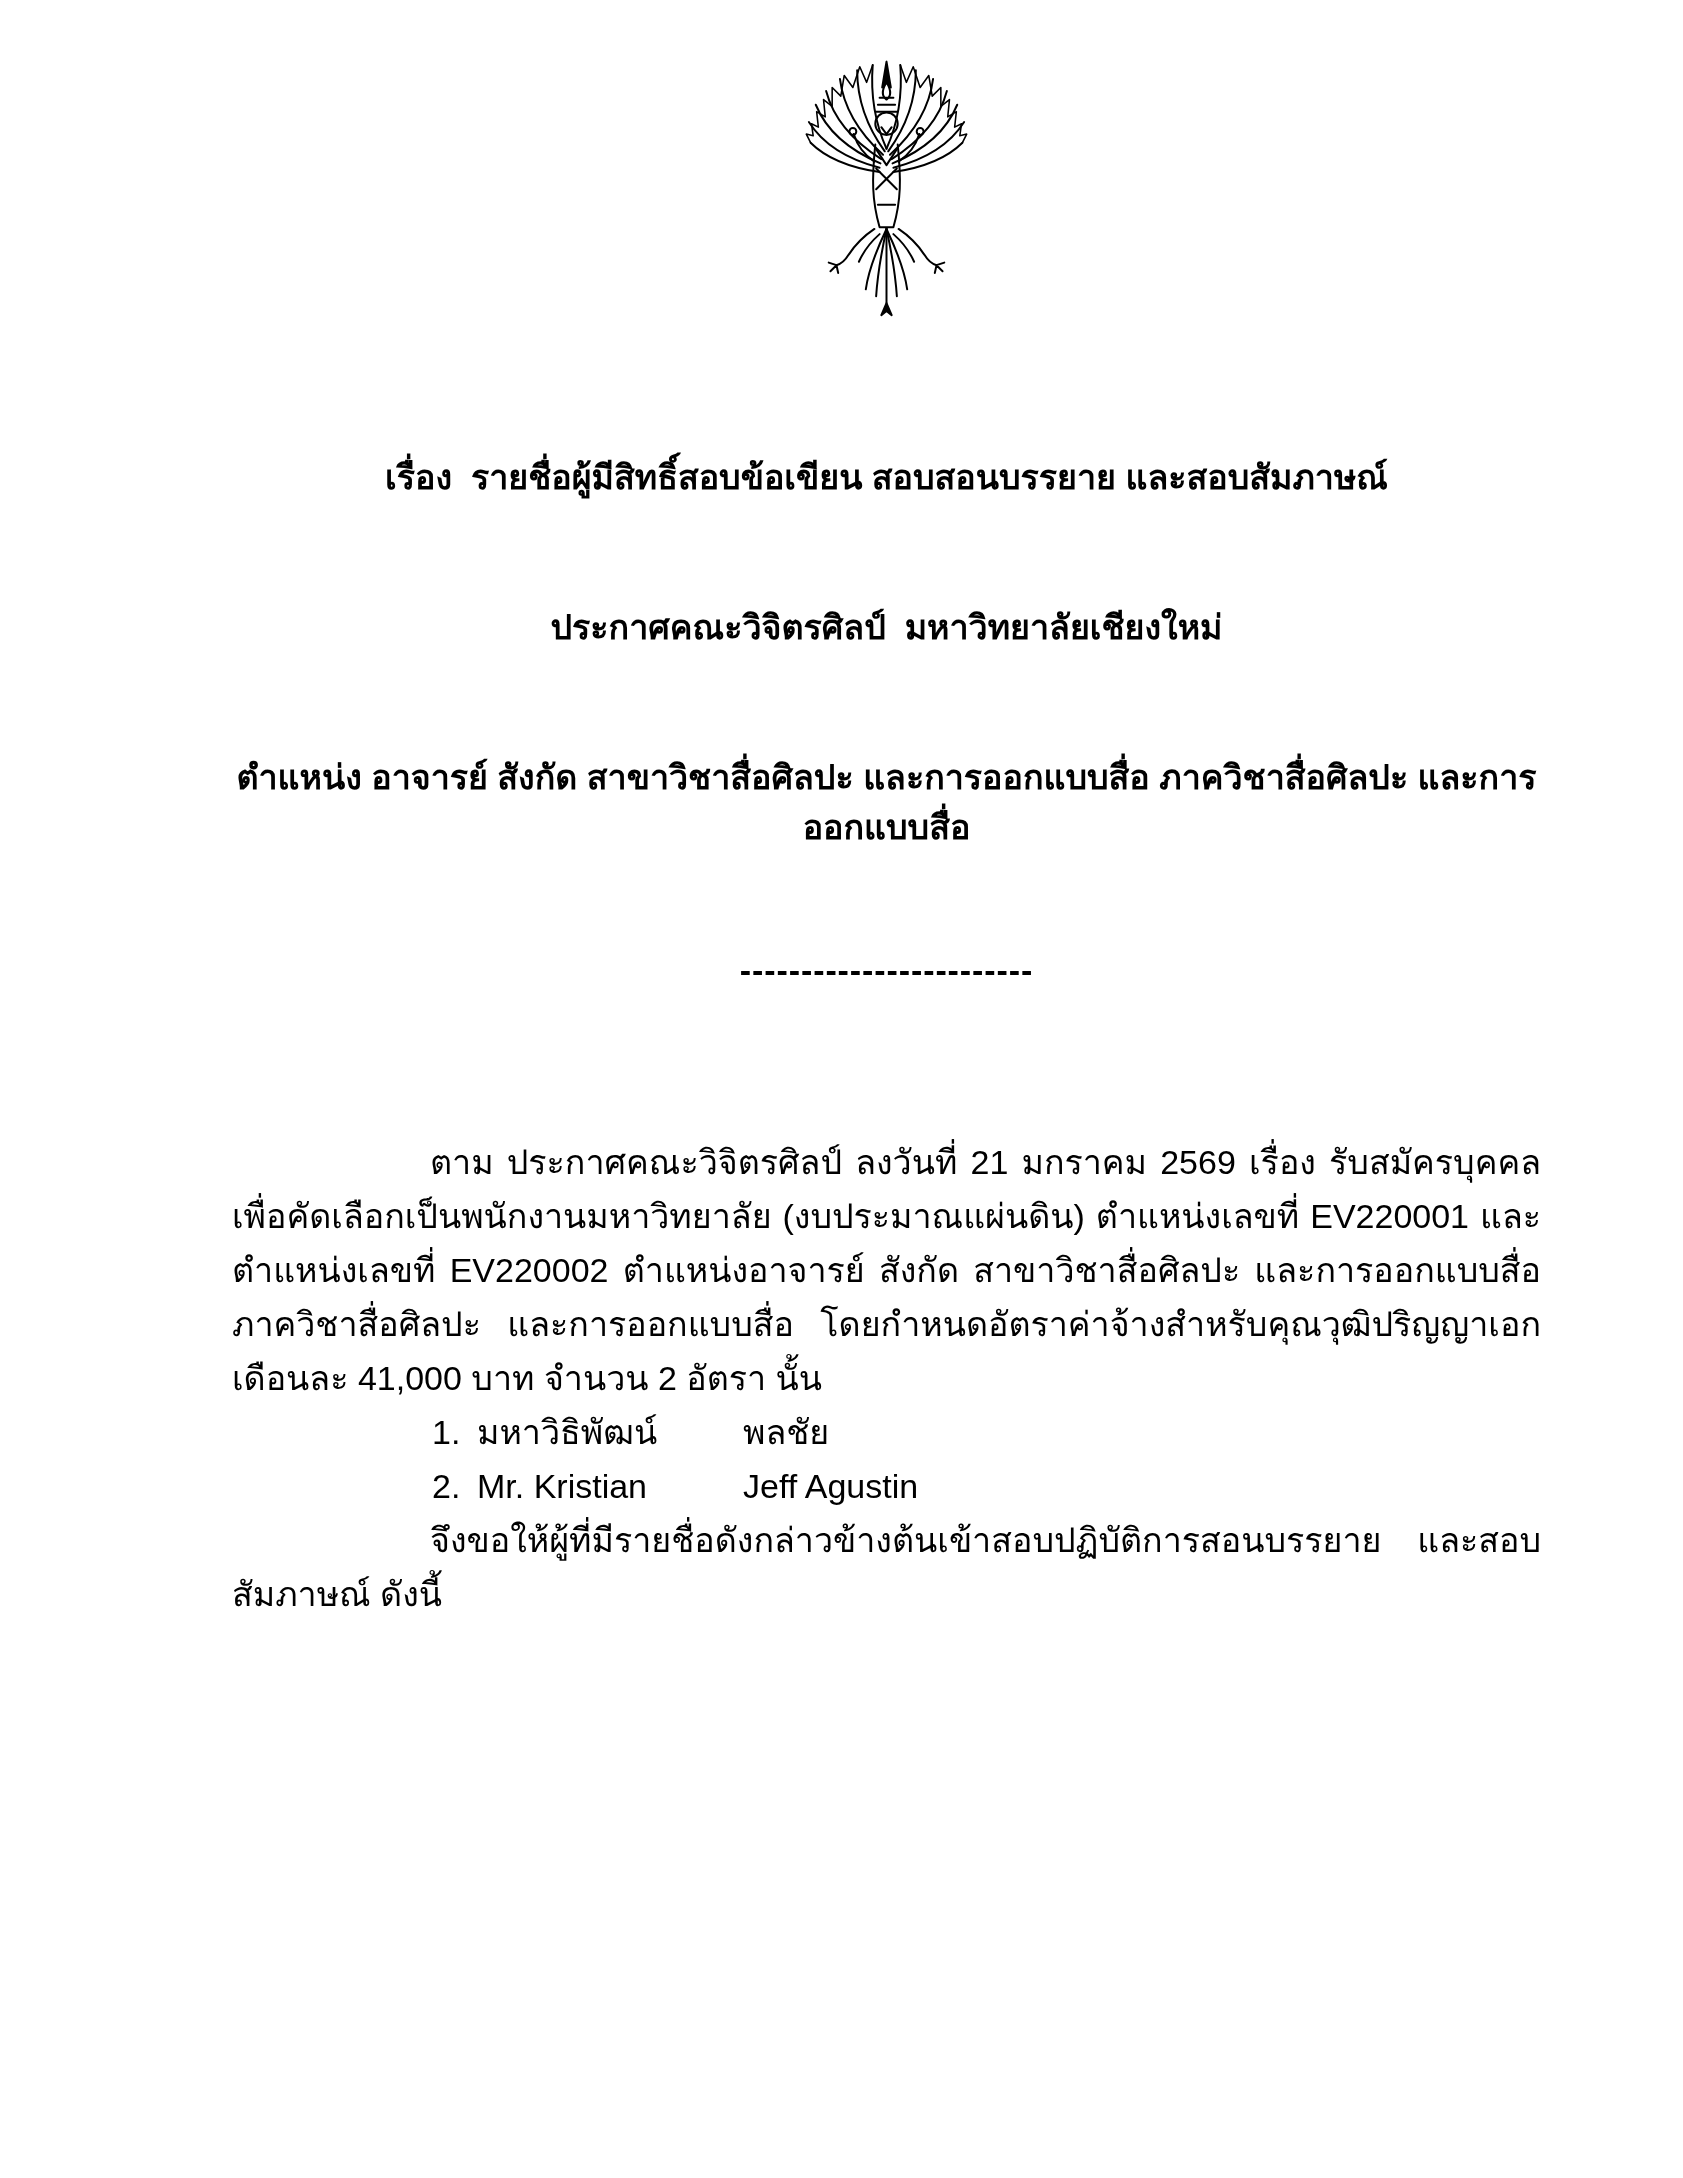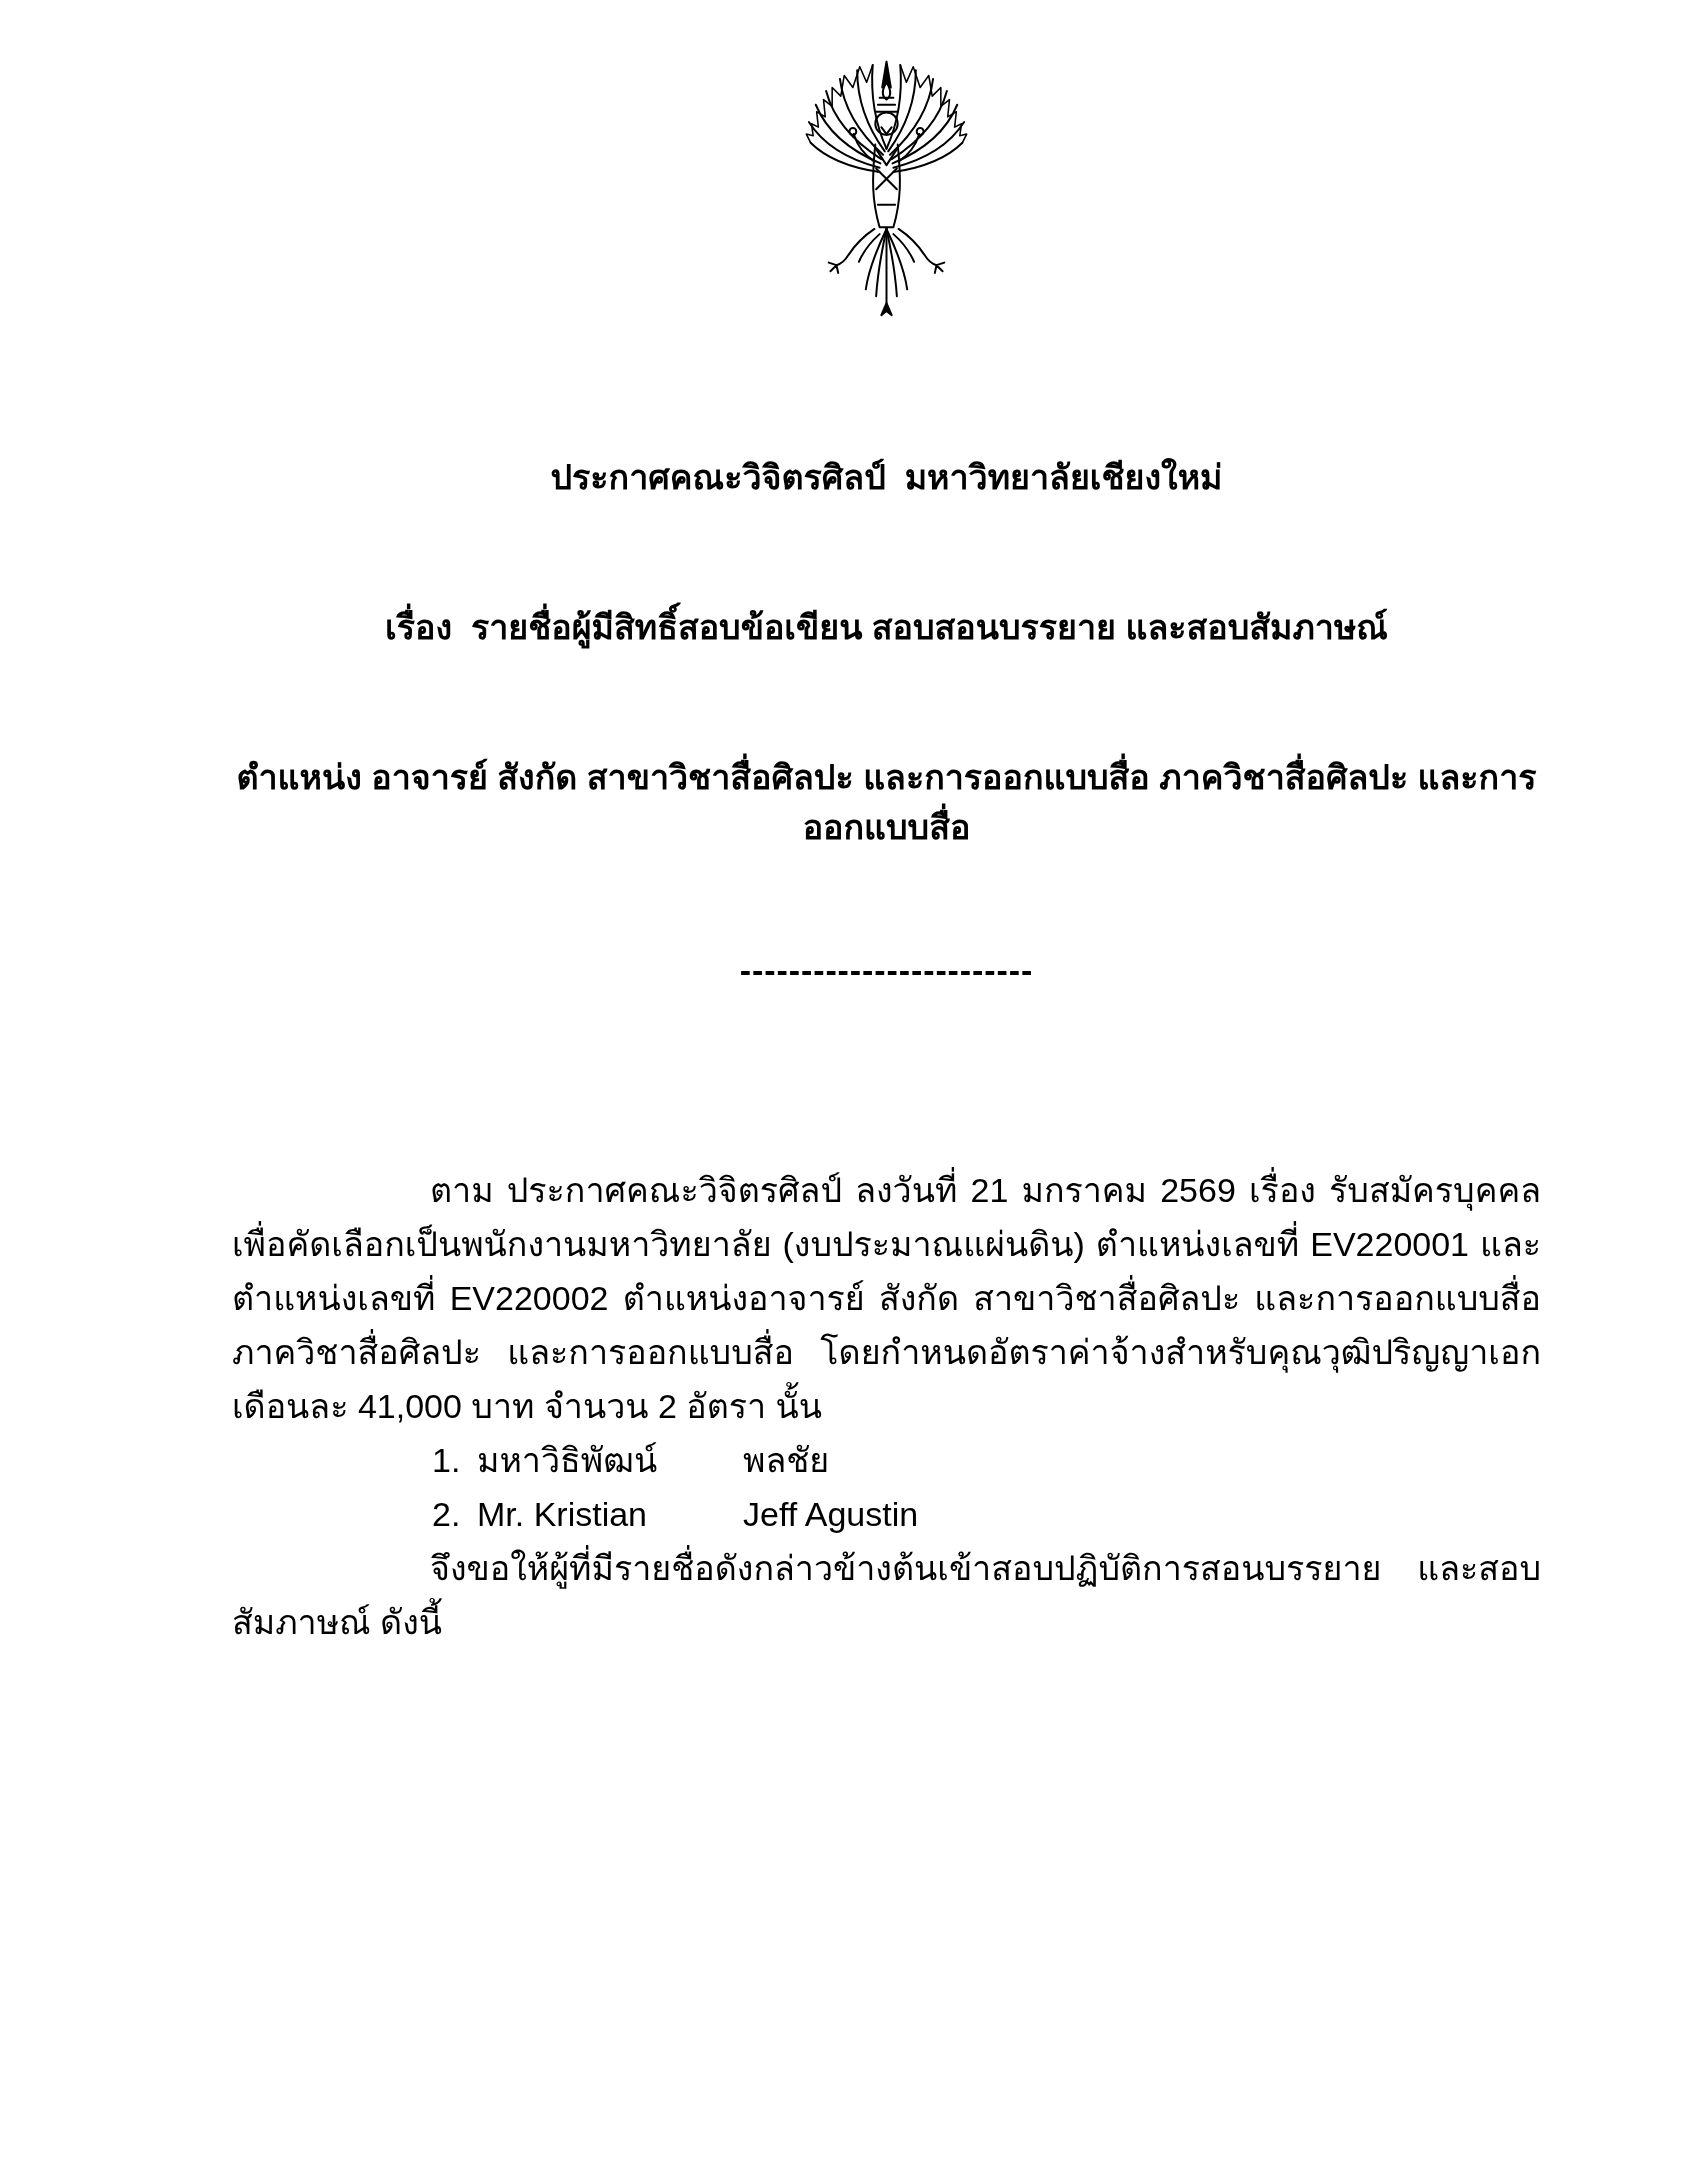--- a/index.html
+++ b/index.html
@@ -13,21 +13,21 @@
     line-height:54px;
     box-sizing:border-box;
     padding:58px 142px 0 232px;
     overflow:hidden;
   }
   p { margin:0; }
   .emblem-wrap { text-align:center; margin-bottom:12.6px; }
   .title-block { text-align:center; font-weight:bold; line-height:50px; white-space:pre-wrap; }
   .divider { font-weight:bold; line-height:36px; letter-spacing:0.9px; }
   .para { text-align:justify; text-indent:198px; }
-  .gap-top { margin-top:75px; }
+  .gap-top { margin-top:47px; }
   .cands { margin-left:200px; }
   .cand-row { display:flex; }
   .cand-no { width:45px; }
   .cand-first { width:266px; }
   .heading1 { font-weight:bold; margin:49px 0 0 180px; white-space:pre-wrap; }
 </style>
 </head>
 <body>
 
 <div class="page">
@@ -64,22 +64,22 @@
         <path d="M120 198 Q110 244 108 276"></path>
         <path d="M120 198 L120 284"></path>
         <path d="M120 198 Q130 244 132 276"></path>
         <path d="M120 198 Q140 240 144 268"></path>
         <path d="M120 284 L114 298 L120 293 L126 298 Z" fill="#000"></path>
       </g>
     </svg>
   </div>
 
   <div class="title-block">
+    <div>เรื่อง  รายชื่อผู้มีสิทธิ์สอบข้อเขียน สอบสอนบรรยาย และสอบสัมภาษณ์</div>
     <div>ประกาศคณะวิจิตรศิลป์  มหาวิทยาลัยเชียงใหม่</div>
-    <div>เรื่อง  รายชื่อผู้มีสิทธิ์สอบข้อเขียน สอบสอนบรรยาย และสอบสัมภาษณ์</div>
     <div>ตำแหน่ง อาจารย์ สังกัด สาขาวิชาสื่อศิลปะ และการออกแบบสื่อ ภาควิชาสื่อศิลปะ และการออกแบบสื่อ</div>
     <div class="divider">------------------------</div>
   </div>
 
   <p class="para gap-top">ตาม ประกาศคณะวิจิตรศิลป์ ลงวันที่ 21 มกราคม 2569 เรื่อง รับสมัครบุคคลเพื่อคัดเลือกเป็นพนักงานมหาวิทยาลัย (งบประมาณแผ่นดิน) ตำแหน่งเลขที่ EV220001 และตำแหน่งเลขที่ EV220002 ตำแหน่งอาจารย์ สังกัด สาขาวิชาสื่อศิลปะ และการออกแบบสื่อ ภาควิชาสื่อศิลปะ และการออกแบบสื่อ โดยกำหนดอัตราค่าจ้างสำหรับคุณวุฒิปริญญาเอก เดือนละ 41,000 บาท จำนวน 2 อัตรา นั้น</p>
 
 
   <div class="cands">
     <div class="cand-row">
       <span class="cand-no">1.</span>

